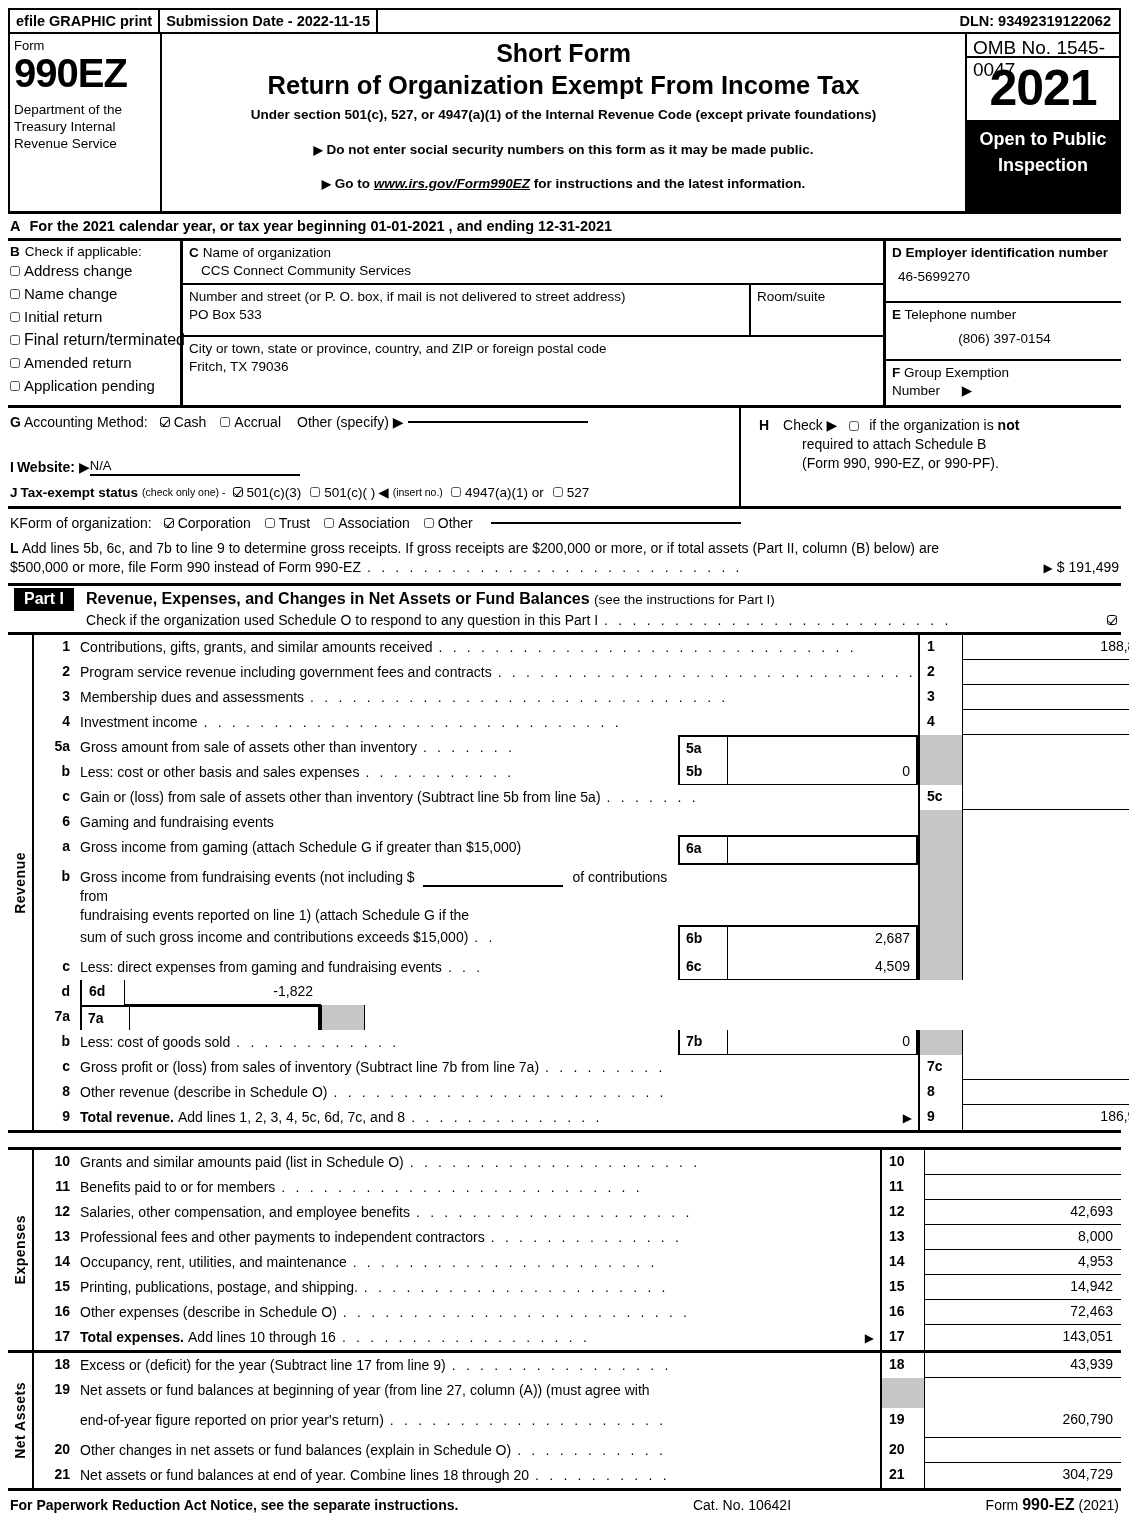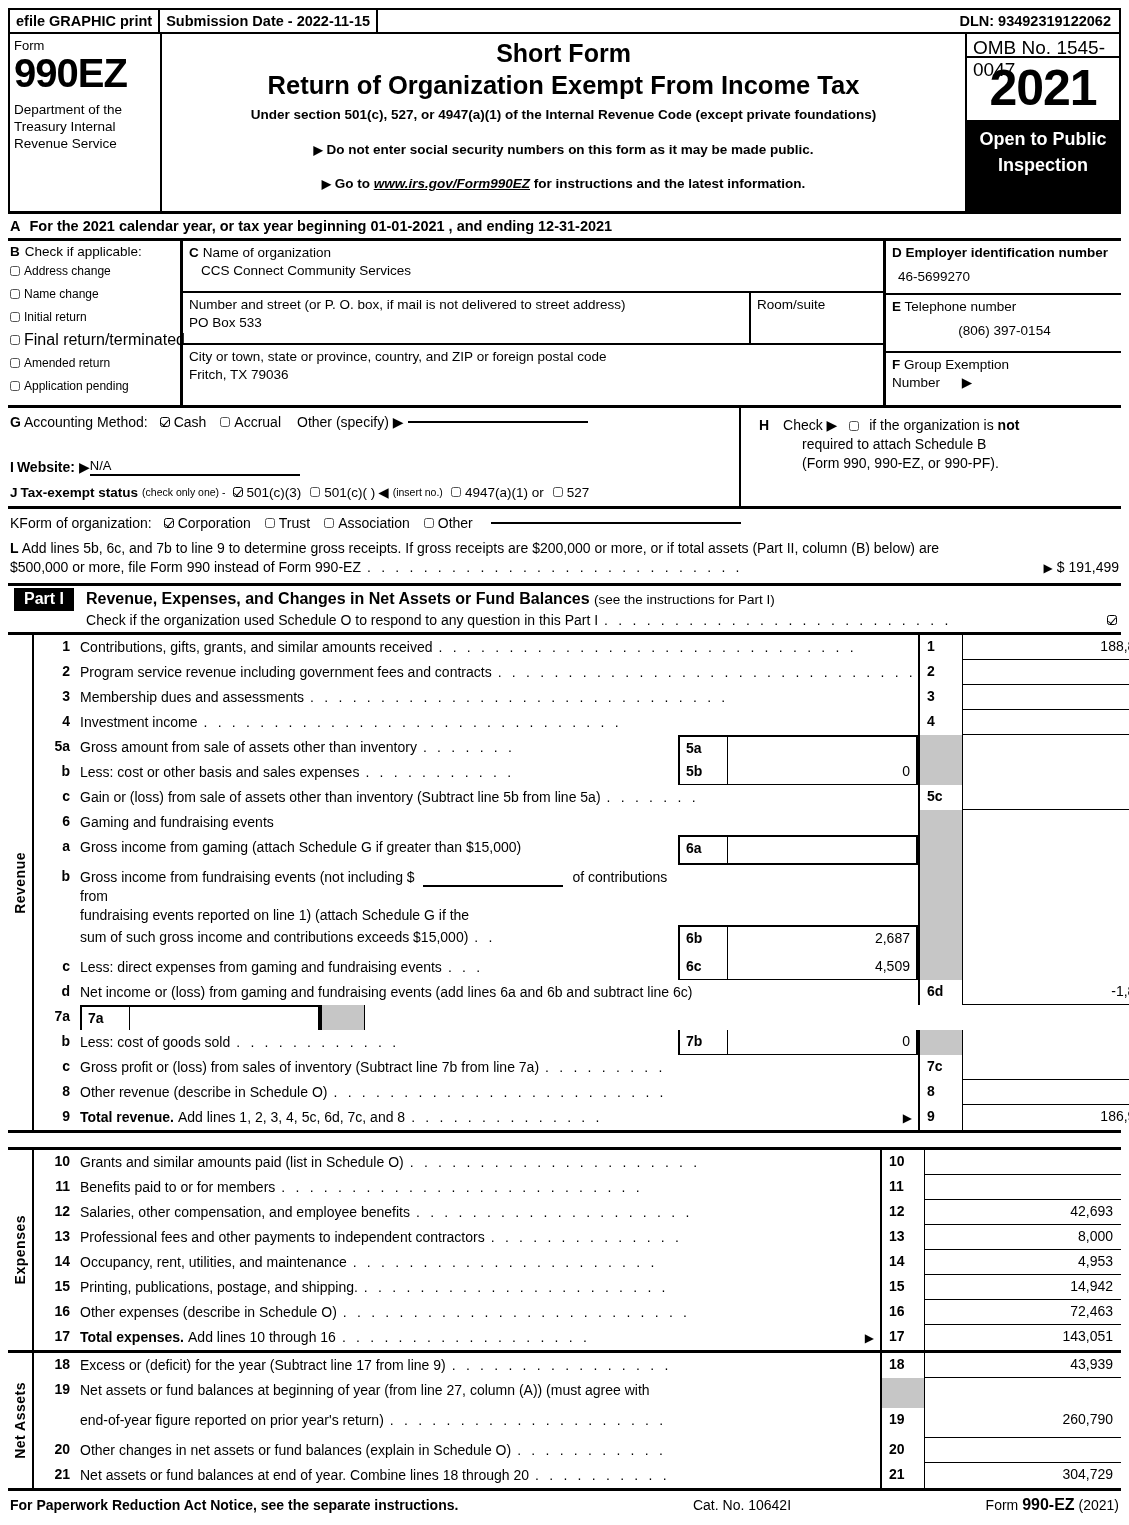--- a/index.html
+++ b/index.html
@@ -165,21 +165,21 @@
     box-sizing: border-box;
   }
   .b-col {
     width: 172px;
     box-sizing: border-box;
     padding: 3px 2px 4px 2px;
   }
   .b-head { font-size: 13.5px; margin-bottom: 4px; }
   .b-head b { margin-right: 5px; }
   .b-item {
-    font-size: 12px;
+    font-size: 15px;
     line-height: 16px;
     margin-bottom: 7px;
     display: flex;
     align-items: center;
     white-space: nowrap;
   }
   .b-item.small { font-size: 16px; }
 
   .cbox {
     display: inline-block;
@@ -216,21 +216,21 @@
     border-right: 3px solid #000;
     display: flex;
     flex-direction: column;
   }
   .c-row {
     box-sizing: border-box;
     padding: 3px 4px 2px 6px;
     font-size: 13.5px;
     line-height: 18px;
   }
-  .c-row.r1 { border-bottom: 2px solid #000; height: 52px; }
+  .c-row.r1 { border-bottom: 2px solid #000; height: 44px; }
   .c-row.r2 { border-bottom: 2px solid #000; height: 52px; display: flex; padding: 0; }
   .c-row.r3 { flex: 1; }
   .c-lbl b { margin-right: 4px; }
   .c-val { margin-left: 12px; }
   .r2-main {
     flex: 1;
     box-sizing: border-box;
     border-right: 2px solid #000;
     padding: 3px 4px 2px 6px;
   }
@@ -245,21 +245,21 @@
     box-sizing: border-box;
     display: flex;
     flex-direction: column;
   }
   .d-row {
     box-sizing: border-box;
     padding: 3px 4px 2px 6px;
     font-size: 13.5px;
     line-height: 18px;
   }
-  .d-row.dr1 { border-bottom: 2px solid #000; height: 54px; }
+  .d-row.dr1 { border-bottom: 2px solid #000; height: 62px; }
   .d-row.dr2 { border-bottom: 2px solid #000; height: 58px; }
   .d-row.dr3 { flex: 1; }
   .d-val { text-align: center; margin-top: 6px; }
   .d-val.left { text-align: left; padding-left: 6px; }
 
   
   .gh {
     display: flex;
     border-bottom: 3px solid #000;
     box-sizing: border-box;
@@ -879,23 +879,20 @@
         <div class="subbox midline botline">
           <div class="sb-n">6c</div>
           <div class="sb-v">4,509</div>
         </div>
         <div class="mshade"></div>
         <div class="mblank"></div>
       </div>
 
       <div class="row">
         <div class="rnum sub">d</div>
-        <div class="rdesc">
-          <span class="txt">Net income or (loss) from gaming and fundraising events (add lines 6a and 6b and subtract line 6c)</span>
-        </div>
         <div class="mnum">6d</div>
         <div class="mamt">-1,822</div>
       </div>
 
       <div class="row">
         <div class="rnum">7a</div>
         <div class="subbox topline">
           <div class="sb-n">7a</div>
           <div class="sb-v"></div>
         </div>

